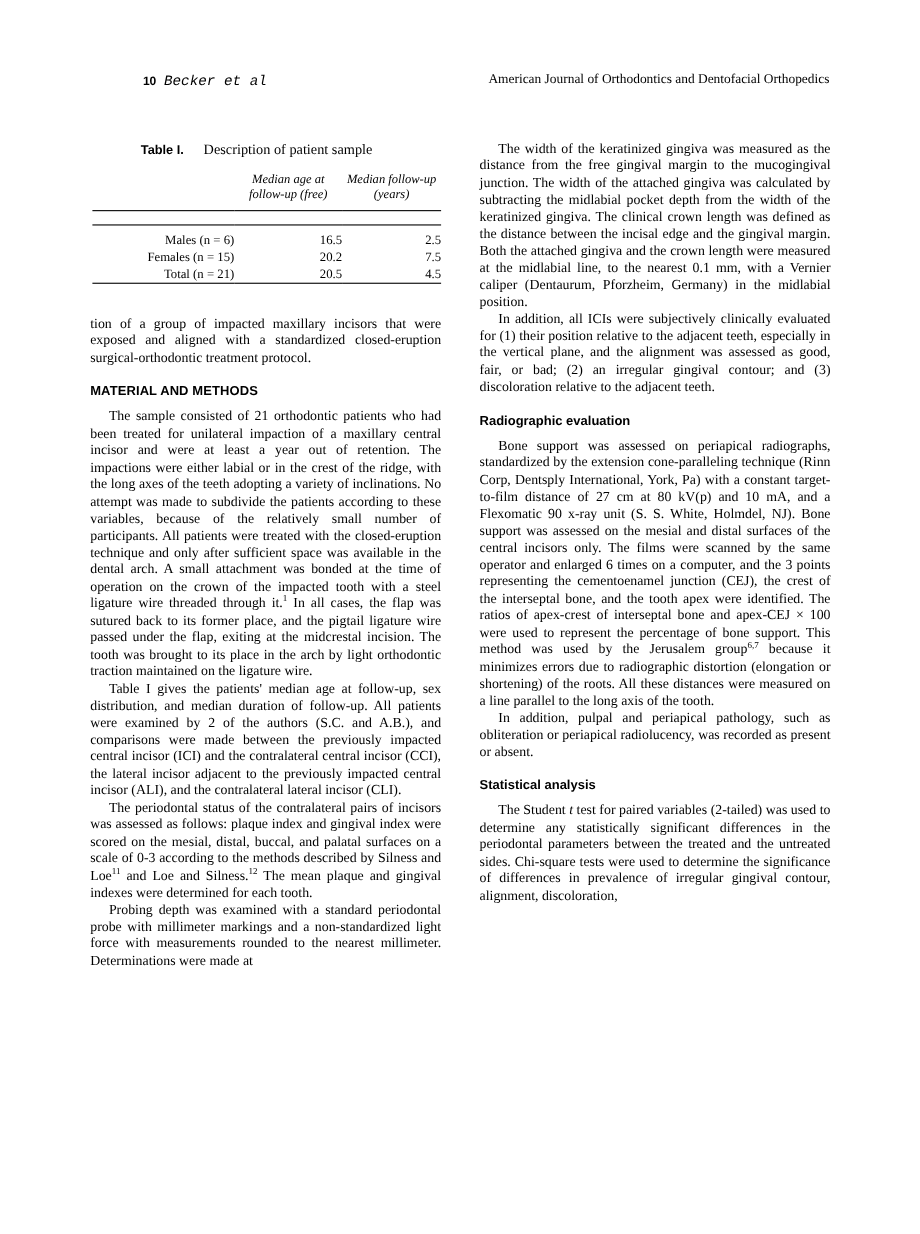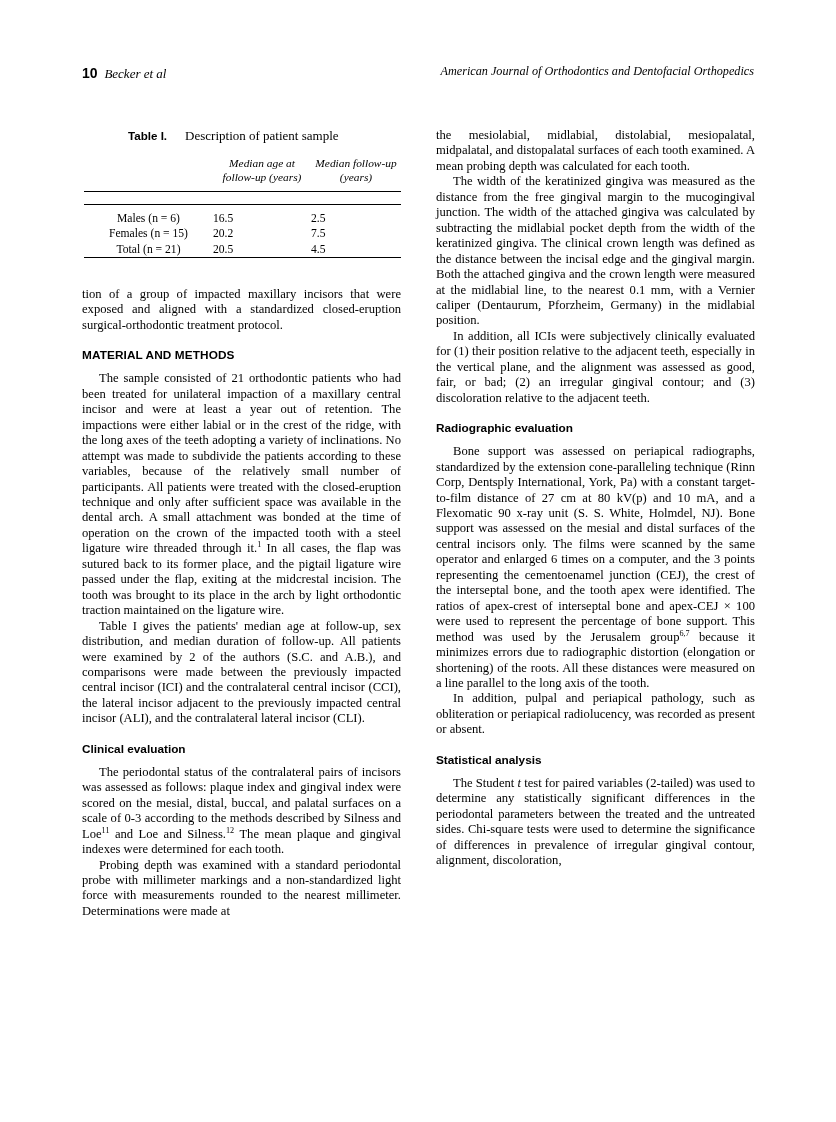--- a/index.html
+++ b/index.html
@@ -28,37 +28,37 @@
   }
   .rh-left {
     position: absolute;
     left: 0;
     top: 0;
     white-space: nowrap;
   }
   .rh-pageno {
     font-family: "Liberation Sans", sans-serif;
     font-weight: bold;
-    font-size: 14px;
+    font-size: 11px;
     letter-spacing: -0.1px;
+    margin-left: 48px;
   }
   .rh-authors {
-    font-family: Liberation Serif, serif;
+    font-family: Liberation Mono, monospace;
     font-style: italic;
     font-size: 13px;
     margin-left: 7px;
     text-align: center;
   }
   .rh-right {
     position: absolute;
     right: 0;
     top: 0;
     text-align: right;
     font-family: "Liberation Serif", serif;
-    font-style: italic;
     font-size: 12.2px;
     line-height: 15.5px;
   }
 
   
   .table-block {
     position: absolute;
     left: 84px;
     top: 128px;
     width: 317px;
@@ -116,31 +116,31 @@
     text-align: center;
     vertical-align: top;
   }
   table.sample-table thead th.col-label {
     text-align: left;
   }
   table.sample-table tbody td {
     font-size: 11.6px;
     line-height: 15.3px;
     padding: 0;
-    text-align: left;
+    text-align: right;
     vertical-align: top;
   }
   table.sample-table tbody tr:first-child td {
     padding-top: 6px;
   }
   table.sample-table tbody tr:last-child td {
     padding-bottom: 6px;
   }
   table.sample-table tbody td.col-label {
-    text-align: center;
+    text-align: right;
     white-space: nowrap;
   }
   .col-w-label { width: 129px; }
   .col-w-a { width: 98px; }
   .col-w-b { width: 90px; }
 
   
   .col {
     position: absolute;
     top: 287px;
@@ -209,21 +209,21 @@
       <tbody>
         <tr class="rule-top">
             <td colspan="3"></td>
           </tr>
       </tbody>
       <thead>
         <tr>
           <th class="col-label"></th>
           <th>
             <div>Median age at</div>
-            <div>follow-up (years)</div>
+            <div>follow-up (free)</div>
           </th>
           <th>
             <div>Median follow-up</div>
             <div>(years)</div>
           </th>
         </tr>
       </thead>
       <tbody>
         <tr class="rule-mid">
             <td colspan="3"></td>
@@ -252,29 +252,27 @@
 
   <div class="col col-left">
     <p class="no-indent">tion of a group of impacted maxillary incisors that were exposed and aligned with a standardized closed-eruption surgical-orthodontic treatment protocol.</p>
 
     <h2 class="section-head">MATERIAL AND METHODS</h2>
 
     <p><span>The sample consisted of 21 orthodontic patients who had been treated for unilateral impaction of a maxillary central incisor and were at least a year out of retention. The impactions were either labial or in the crest of the ridge, with the long axes of the teeth adopting a variety of inclinations. No attempt was made to subdivide the patients according to these variables, because of the relatively small number of participants. All patients were treated with the closed-eruption technique and only after sufficient space was available in the dental arch. A small attachment was bonded at the time of operation on the crown of the impacted tooth with a steel ligature wire threaded through it.</span><sup>1</sup><span> In all cases, the flap was sutured back to its former place, and the pigtail ligature wire passed under the flap, exiting at the midcrestal incision. The tooth was brought to its place in the arch by light orthodontic traction maintained on the ligature wire.</span></p>
 
     <p>Table I gives the patients' median age at follow-up, sex distribution, and median duration of follow-up. All patients were examined by 2 of the authors (S.C. and A.B.), and comparisons were made between the previously impacted central incisor (ICI) and the contralateral central incisor (CCI), the lateral incisor adjacent to the previously impacted central incisor (ALI), and the contralateral lateral incisor (CLI).</p>
 
-    <h3 class="sub-head">Clinical evaluation</h3>
 
     <p><span>The periodontal status of the contralateral pairs of incisors was assessed as follows: plaque index and gingival index were scored on the mesial, distal, buccal, and palatal surfaces on a scale of 0-3 according to the methods described by Silness and Loe</span><sup>11</sup><span> and Loe and Silness.</span><sup>12</sup><span> The mean plaque and gingival indexes were determined for each tooth.</span></p>
 
     <p>Probing depth was examined with a standard periodontal probe with millimeter markings and a non-standardized light force with measurements rounded to the nearest millimeter. Determinations were made at</p>
   </div>
 
   <div class="col col-right">
-    <p class="no-indent">the mesiolabial, midlabial, distolabial, mesiopalatal, midpalatal, and distopalatal surfaces of each tooth examined. A mean probing depth was calculated for each tooth.</p>
 
     <p>The width of the keratinized gingiva was measured as the distance from the free gingival margin to the mucogingival junction. The width of the attached gingiva was calculated by subtracting the midlabial pocket depth from the width of the keratinized gingiva. The clinical crown length was defined as the distance between the incisal edge and the gingival margin. Both the attached gingiva and the crown length were measured at the midlabial line, to the nearest 0.1 mm, with a Vernier caliper (Dentaurum, Pforzheim, Germany) in the midlabial position.</p>
 
     <p>In addition, all ICIs were subjectively clinically evaluated for (1) their position relative to the adjacent teeth, especially in the vertical plane, and the alignment was assessed as good, fair, or bad; (2) an irregular gingival contour; and (3) discoloration relative to the adjacent teeth.</p>
 
     <h3 class="sub-head">Radiographic evaluation</h3>
 
     <p><span>Bone support was assessed on periapical radiographs, standardized by the extension cone-paralleling technique (Rinn Corp, Dentsply International, York, Pa) with a constant target-to-film distance of 27 cm at 80 kV(p) and 10 mA, and a Flexomatic 90 x-ray unit (S. S. White, Holmdel, NJ). Bone support was assessed on the mesial and distal surfaces of the central incisors only. The films were scanned by the same operator and enlarged 6 times on a computer, and the 3 points representing the cementoenamel junction (CEJ), the crest of the interseptal bone, and the tooth apex were identified. The ratios of apex-crest of interseptal bone and apex-CEJ × 100 were used to represent the percentage of bone support. This method was used by the Jerusalem group</span><sup>6,7</sup><span> because it minimizes errors due to radiographic distortion (elongation or shortening) of the roots. All these distances were measured on a line parallel to the long axis of the tooth.</span></p>
 
     <p>In addition, pulpal and periapical pathology, such as obliteration or periapical radiolucency, was recorded as present or absent.</p>

